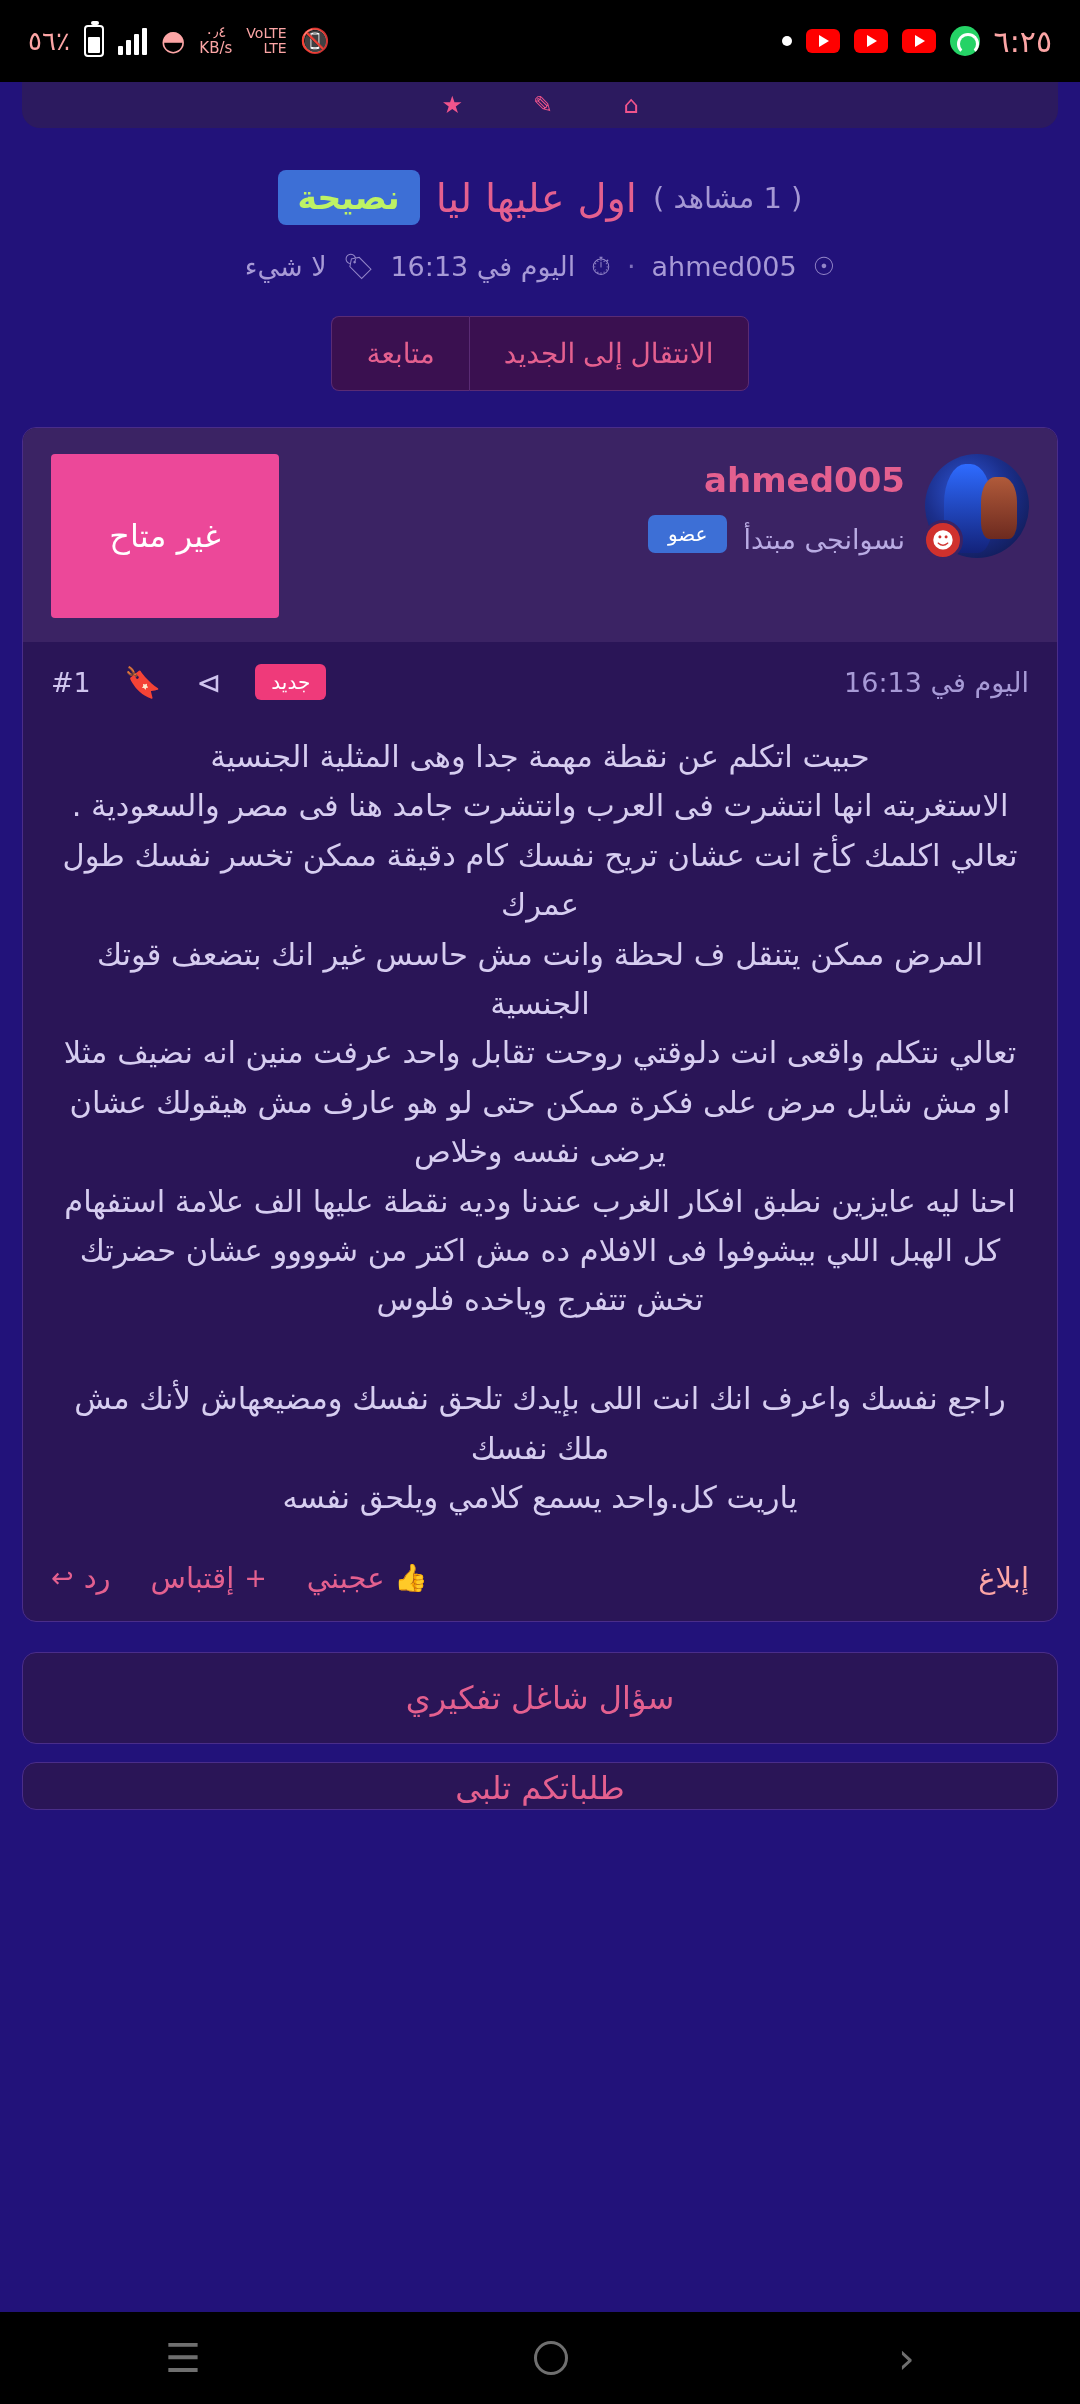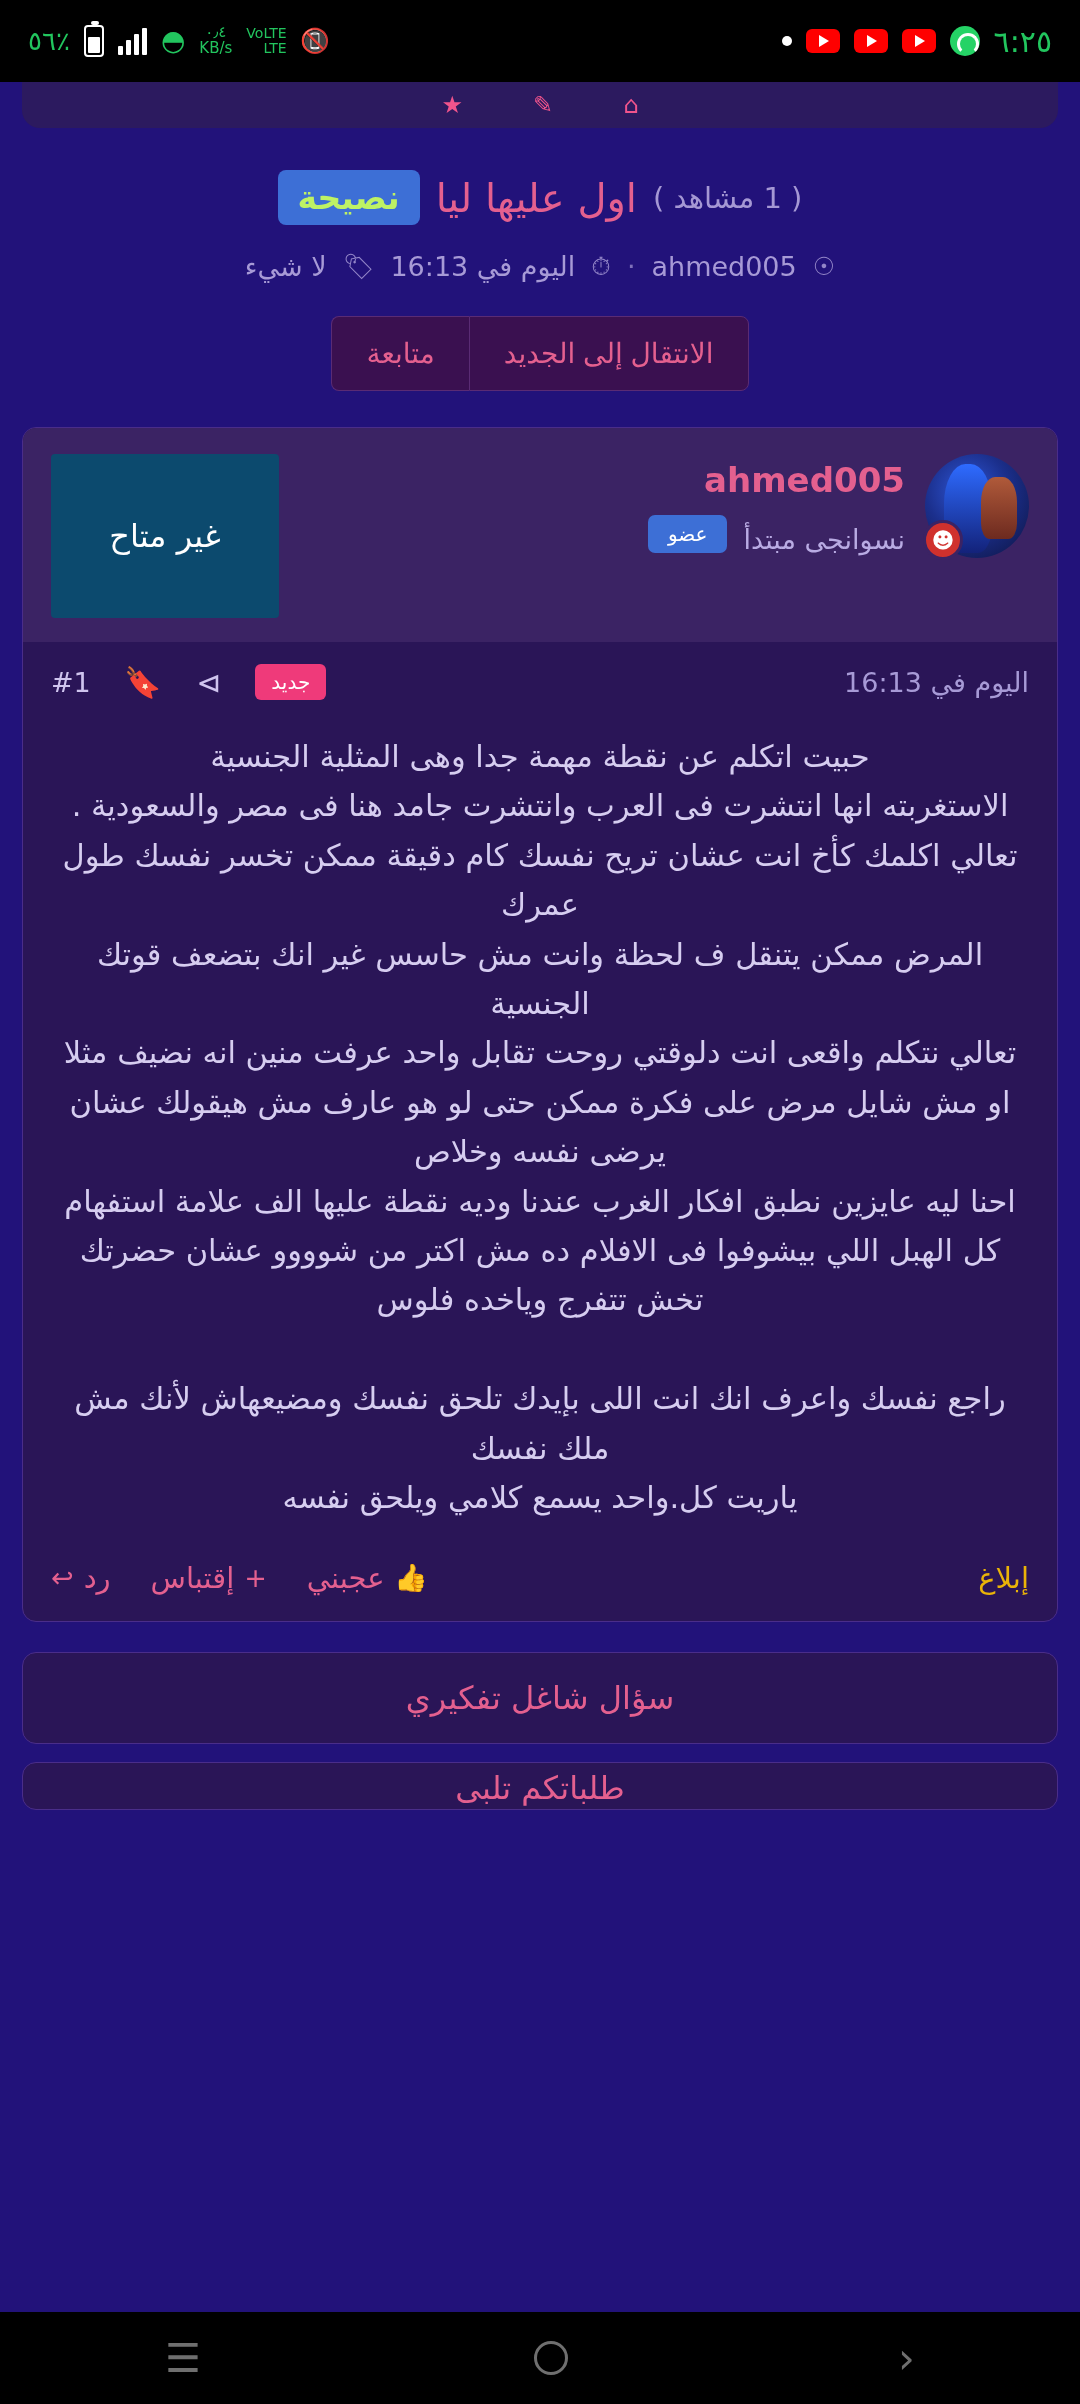--- a/index.html
+++ b/index.html
@@ -13,21 +13,21 @@
   body { position: relative; }
 
   
   .statusbar {
     height: 82px;
     background: #000;
     display: flex;
     align-items: center;
     justify-content: space-between;
     padding: 12px 28px;
-    color: #22c55e;
+    color: #fca5a5;
     font-size: 27px;
     direction: ltr;
   }
   .sb-left, .sb-right { display: flex; align-items: center; gap: 14px; }
   .sb-batt-pct { font-size: 26px; letter-spacing: 0.5px; }
   .icon-battery {
     width: 20px; height: 32px; border: 2px solid #fff; border-radius: 4px;
     position: relative; display: inline-block;
   }
   .icon-battery::before{
@@ -157,21 +157,21 @@
     color: #fff; font-size: 22px;
   }
   .author-text { text-align: right; padding-top: 6px; }
   .author-name { color: #e4608f; font-size: 34px; font-weight: bold; }
   .author-sub { color: #b9abe3; font-size: 27px; margin-top: 12px; }
   .role-row { display: flex; align-items: center; justify-content: flex-start; gap: 16px; margin-top: 12px; direction: rtl;}
   .role-badge {
     background: #3d6fd6; color: #fff; font-size: 20px; padding: 7px 20px; border-radius: 7px;
   }
   .unavailable-box {
-    background: #0c4a6e; color: #fff; font-size: 32px;
+    background: #ec4899; color: #fff; font-size: 32px;
     width: 228px; height: 164px;
     display: flex; align-items: center; justify-content: center;
     border-radius: 4px;
   }
 
   .post-subbar {
     padding: 22px 28px;
     display: flex; align-items: center; justify-content: space-between;
     direction: rtl;
     color: #a79ad6; font-size: 27px;
@@ -194,21 +194,21 @@
   }
 
   .post-actions {
     padding: 26px 28px 26px;
     display: flex; align-items: center; justify-content: space-between;
     direction: rtl;
   }
   .actions-left { display: flex; align-items: center; gap: 40px; direction: rtl;}
   .act { color: #e4608f; font-size: 29px; display: flex; align-items: center; gap: 10px;}
   .act .ic { font-size: 27px; }
-  .act-report { color: #eab308; font-size: 29px; }
+  .act-report { color: #fca5a5; font-size: 29px; }
 
   
   .related {
     margin-top: 30px;
   }
   .rel-item {
     background: #2a1557;
     border: 1px solid #4a2d8a;
     border-radius: 14px;
     height: 92px;

